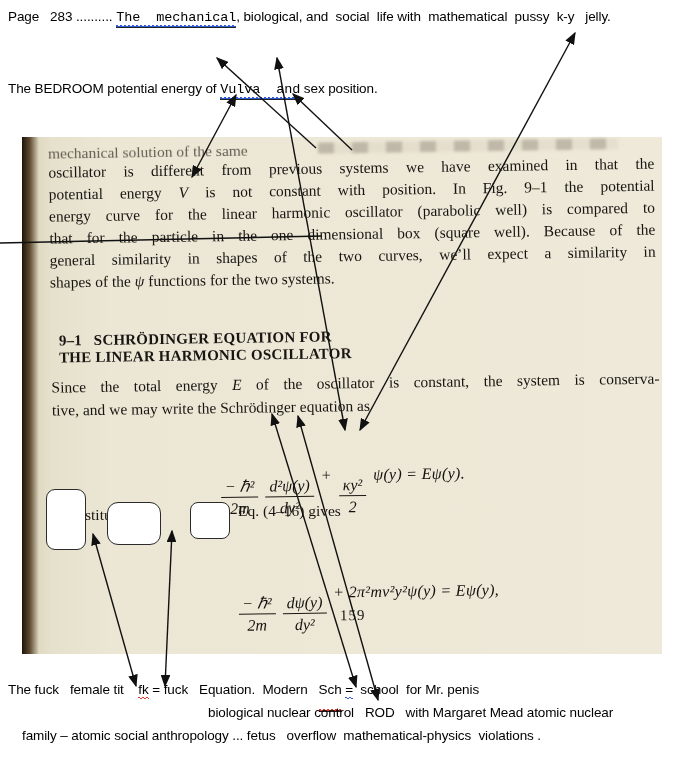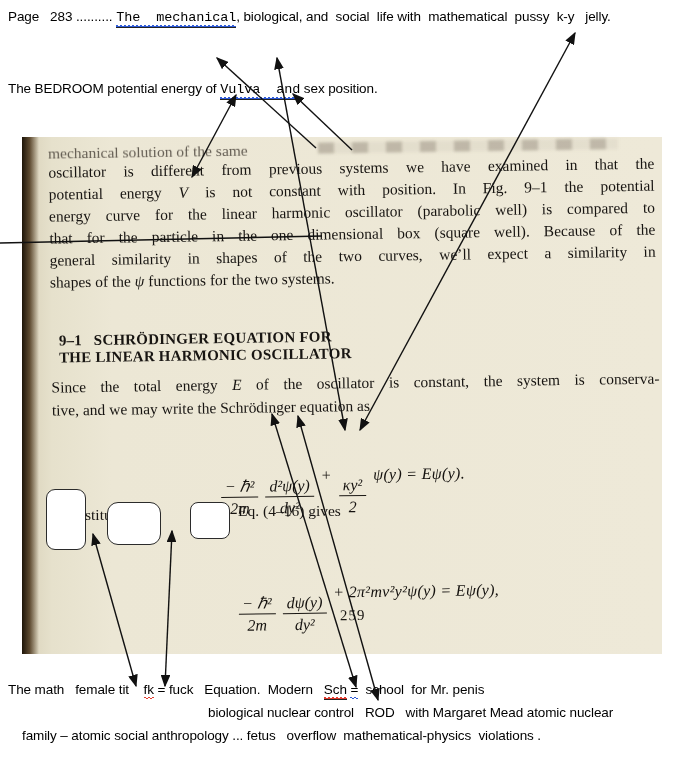--- a/index.html
+++ b/index.html
@@ -15,21 +15,21 @@
         background-size:4px 2.5px;background-repeat:repeat-x;
         background-position:0 100%,2px 100%;padding-bottom:2px;font-family:Liberation Mono, monospace;}
   .m-rw{background-image:linear-gradient(45deg,transparent 40%,#e23b2e 40%,#e23b2e 60%,transparent 60%),
                          linear-gradient(-45deg,transparent 40%,#e23b2e 40%,#e23b2e 60%,transparent 60%);
         background-size:4px 2.5px;background-repeat:repeat-x;
         background-position:0 100%,2px 100%;padding-bottom:2px;}
   .m-ur{border-bottom:1px solid #222;
         background-image:linear-gradient(45deg,transparent 40%,#e23b2e 40%,#e23b2e 60%,transparent 60%),
                          linear-gradient(-45deg,transparent 40%,#e23b2e 40%,#e23b2e 60%,transparent 60%);
         background-size:4px 2.5px;background-repeat:repeat-x;
-        background-position:0 100%,2px 100%;padding-bottom:2px;}
+        background-position:0 100%,2px 100%;padding-bottom:14px;}
   .m-bw{background-image:linear-gradient(45deg,transparent 40%,#2f5bd7 40%,#2f5bd7 60%,transparent 60%),
                          linear-gradient(-45deg,transparent 40%,#2f5bd7 40%,#2f5bd7 60%,transparent 60%);
         background-size:4px 2.5px;background-repeat:repeat-x;
         background-position:0 100%,2px 100%;padding-bottom:2px;}
   .m-i{font-style:italic;}
   .m-b{font-weight:bold;}
 
   
   #scan{position:absolute;left:22px;top:137px;width:640px;height:517px;z-index:1;
         background:linear-gradient(90deg,#d8d0b8 0px,#e6e1cc 30px,#ece7d5 90px,#eee9d8 100%);
@@ -117,32 +117,32 @@
           <span class="num">− ℏ²</span>
           <span class="den">2m</span>
         </span>
         <span class="frac">
           <span class="num">dψ(y)</span>
           <span class="den">dy²</span>
         </span>
         <span class="eqtail">+ 2π²mν²y²ψ(y) = Eψ(y),</span>
       </div>
 
-      <div class="pagenum">259</div>
+      <div class="pagenum">159</div>
     </div>
   </div>
 
   <div id="rbox1" class="rbox"></div>
   <div class="frag" style="left:85px;top:506px;">stitu</div>
   <div id="rbox2" class="rbox"></div>
   <div class="frag" style="left:160px;top:507px;margin-left:48px;">f κ</div>
   <div id="rbox3" class="rbox"></div>
   <div class="frag" style="left:238px;top:502px;text-align:right;">Eq. (4–16) gives</div>
 
-  <div class="anno" style="left:8px;top:681px;"><span>The math   female tit    </span><span class="m-rw">fk</span><span> = fuck   Equation.  Modern   </span><span class="m-ur">Sch</span><span> </span><span class="m-bw">=</span><span>  school  for Mr. penis</span></div>
+  <div class="anno" style="left:8px;top:681px;"><span>The fuck   female tit    </span><span class="m-rw">fk</span><span> = fuck   Equation.  Modern   </span><span class="m-ur">Sch</span><span> </span><span class="m-bw">=</span><span>  school  for Mr. penis</span></div>
   <div class="anno" style="left:208px;top:704px;"><span>biological nuclear control   ROD   with Margaret Mead atomic nuclear</span></div>
   <div class="anno" style="left:22px;top:727px;"><span>family – atomic social anthropology ... fetus   overflow  mathematical-physics  violations .</span></div>
 
   <svg id="arrow-svg" width="684" height="762" viewBox="0 0 684 762">
     <defs>
       <marker id="ah-end" markerWidth="9" markerHeight="7" refX="8" refY="3.5" orient="auto">
         <path d="M0,0 L9,3.5 L0,7 z" fill="#111"></path>
       </marker>
       <marker id="ah-start" markerWidth="9" markerHeight="7" refX="8" refY="3.5" orient="auto-start-reverse">
         <path d="M0,0 L9,3.5 L0,7 z" fill="#111"></path>

